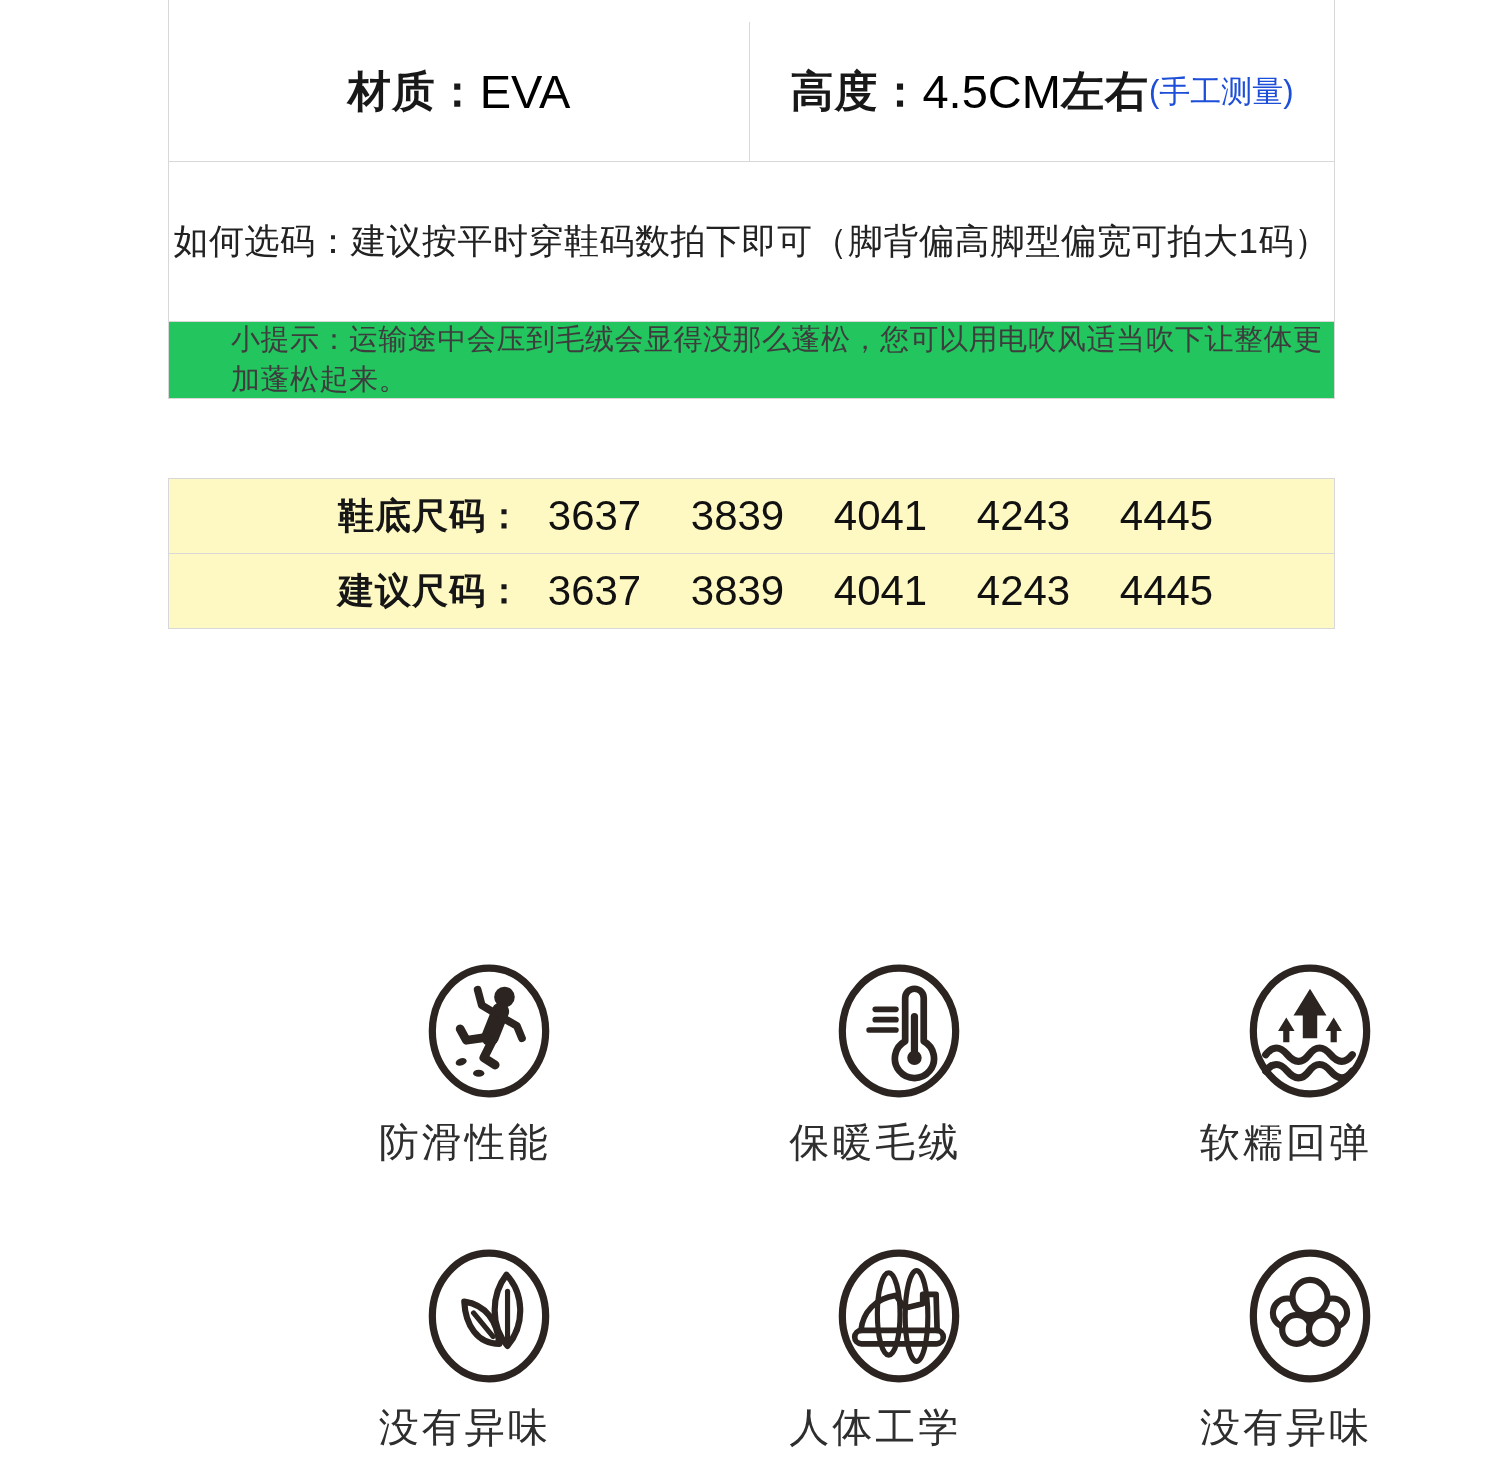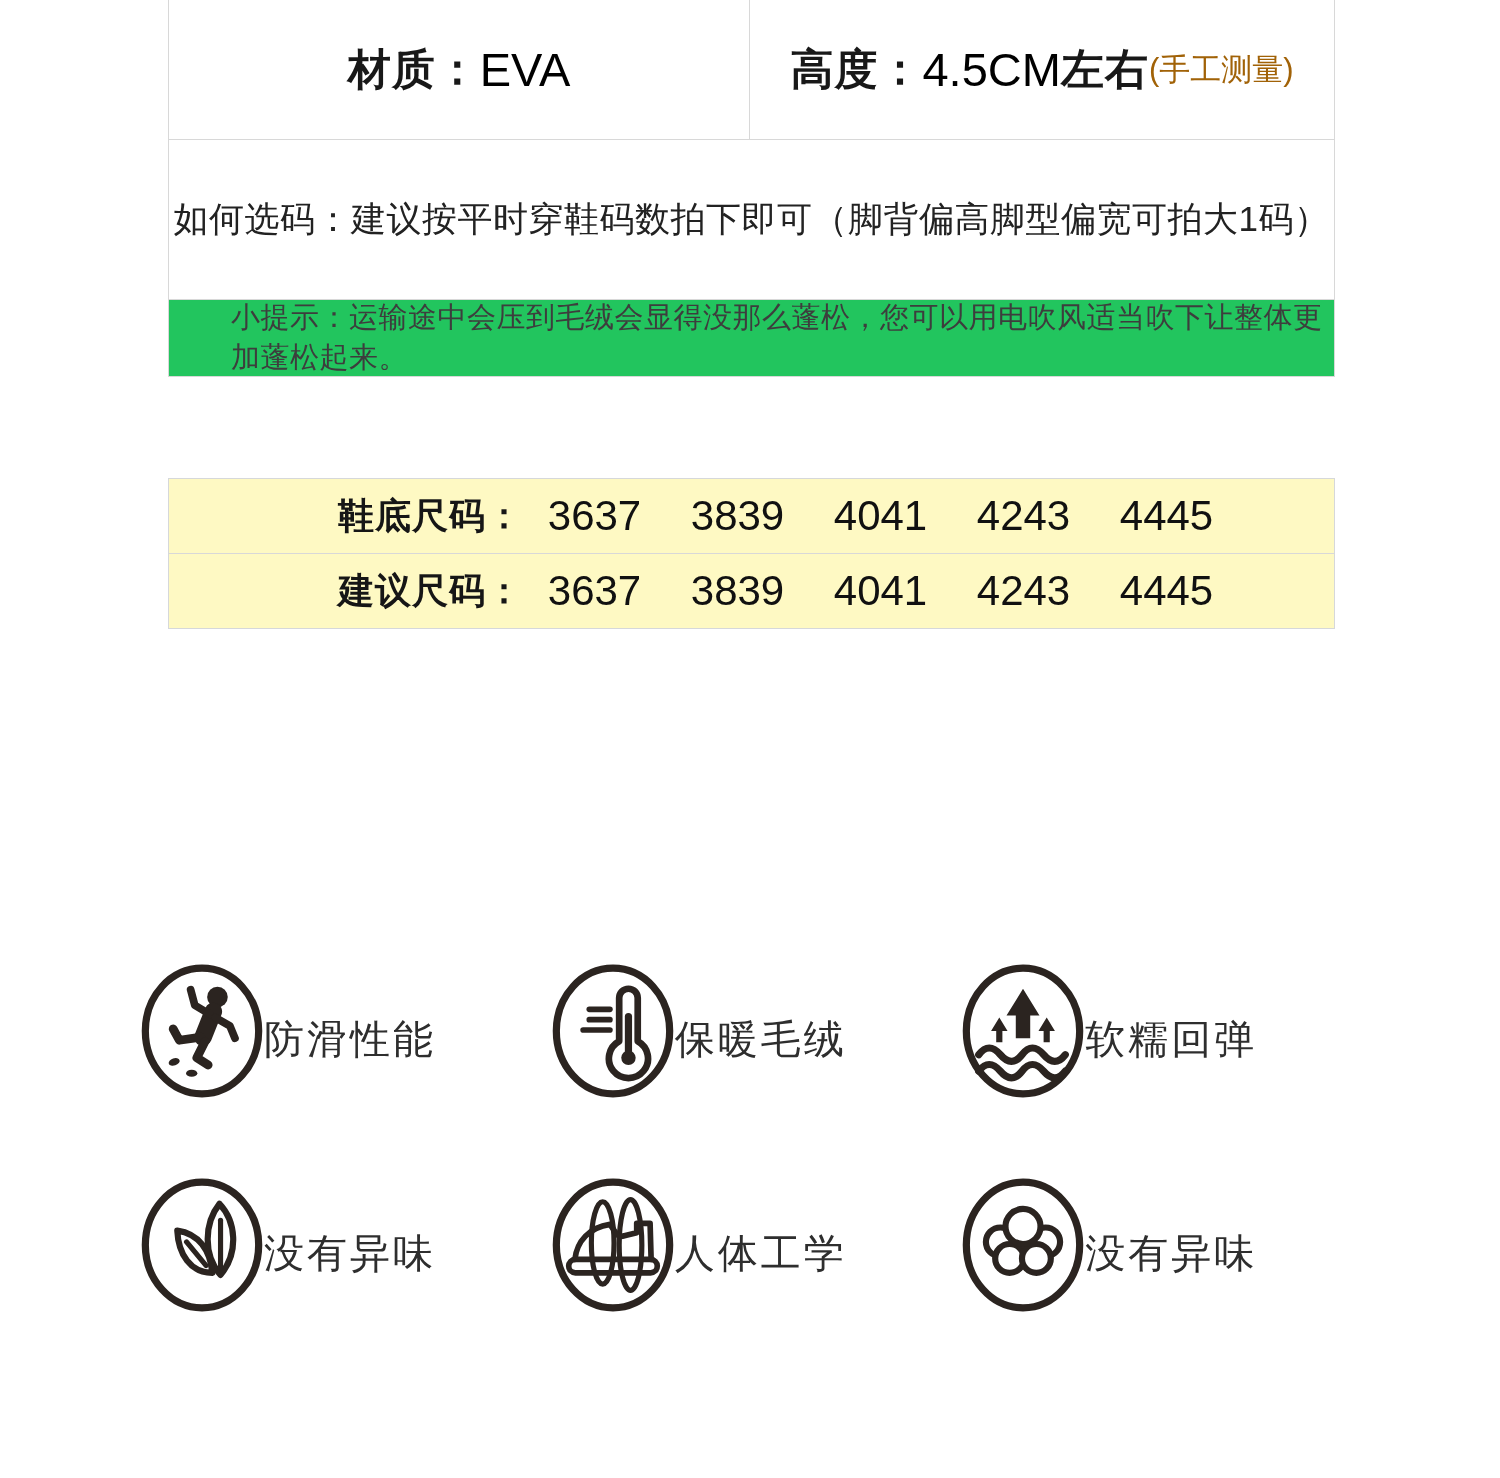--- a/index.html
+++ b/index.html
@@ -7,27 +7,27 @@
     width:1500px;height:1478px;position:relative;background:#ffffff;
     font-family:"Liberation Sans","DejaVu Sans",sans-serif;
     color:#1d1d1d;overflow:hidden;
   }
   
   .spec-table{
     position:absolute;left:168px;top:0;width:1165px;
     border-left:1px solid #d8d8d8;border-right:1px solid #d8d8d8;border-bottom:1px solid #d8d8d8;
     background:#fff;
   }
-  .spec-row-a{display:flex;height:139px;}
+  .spec-row-a{display:flex;height:139px;margin-top:22px;}
   .spec-cell{display:flex;align-items:center;justify-content:center;}
   .spec-cell.left{width:580px;border-right:1px solid #d8d8d8;}
   .spec-cell.right{flex:1;}
   .zh-bold{font-weight:700;font-size:43px;letter-spacing:1px;color:#181818;}
   .latin-serif{font-family:Liberation Sans, sans-serif;font-size:47px;color:#000000;}
-  .small-note{font-size:31px;font-weight:500;color:#a16207;letter-spacing:0;}
+  .small-note{font-size:31px;font-weight:500;color:#1d4ed8;letter-spacing:0;}
   .spec-row-b{
     height:159px;border-top:1px solid #d8d8d8;
     display:flex;flex-direction:column;align-items:center;justify-content:center;gap:15px;
   }
   .size-title{font-size:46px;font-weight:700;letter-spacing:2px;color:#161616;}
   .size-guide{font-size:35px;font-weight:500;letter-spacing:0.5px;color:#222;}
   .spec-row-c{
     height:76px;border-top:1px solid #d8d8d8;display:flex;align-items:center;
     padding-left:62px;background:#22c55e;
   }
@@ -42,21 +42,21 @@
   .size-row-label{font-size:36px;font-weight:700;color:#161616;letter-spacing:1px;}
   .size-val{
     width:143px;text-align:center;
     font-family:Liberation Sans, sans-serif;font-size:42px;color:#111;
   }
   
   .features{
     position:absolute;left:140px;top:963px;width:1232px;
     display:grid;grid-template-columns:repeat(3,1fr);row-gap:78px;
   }
-  .feature{display:flex;align-items:center;}
+  .feature{display:flex;flex-direction:column;align-items:flex-end;}
   .feature svg{display:block;}
   .feature-label{
     margin-top:16px;font-size:40px;color:#2e2e2e;letter-spacing:3px;font-weight:500;
   }
 </style>
 </head>
 <body>
 
 <div class="spec-table">
   <div class="spec-row-a">

